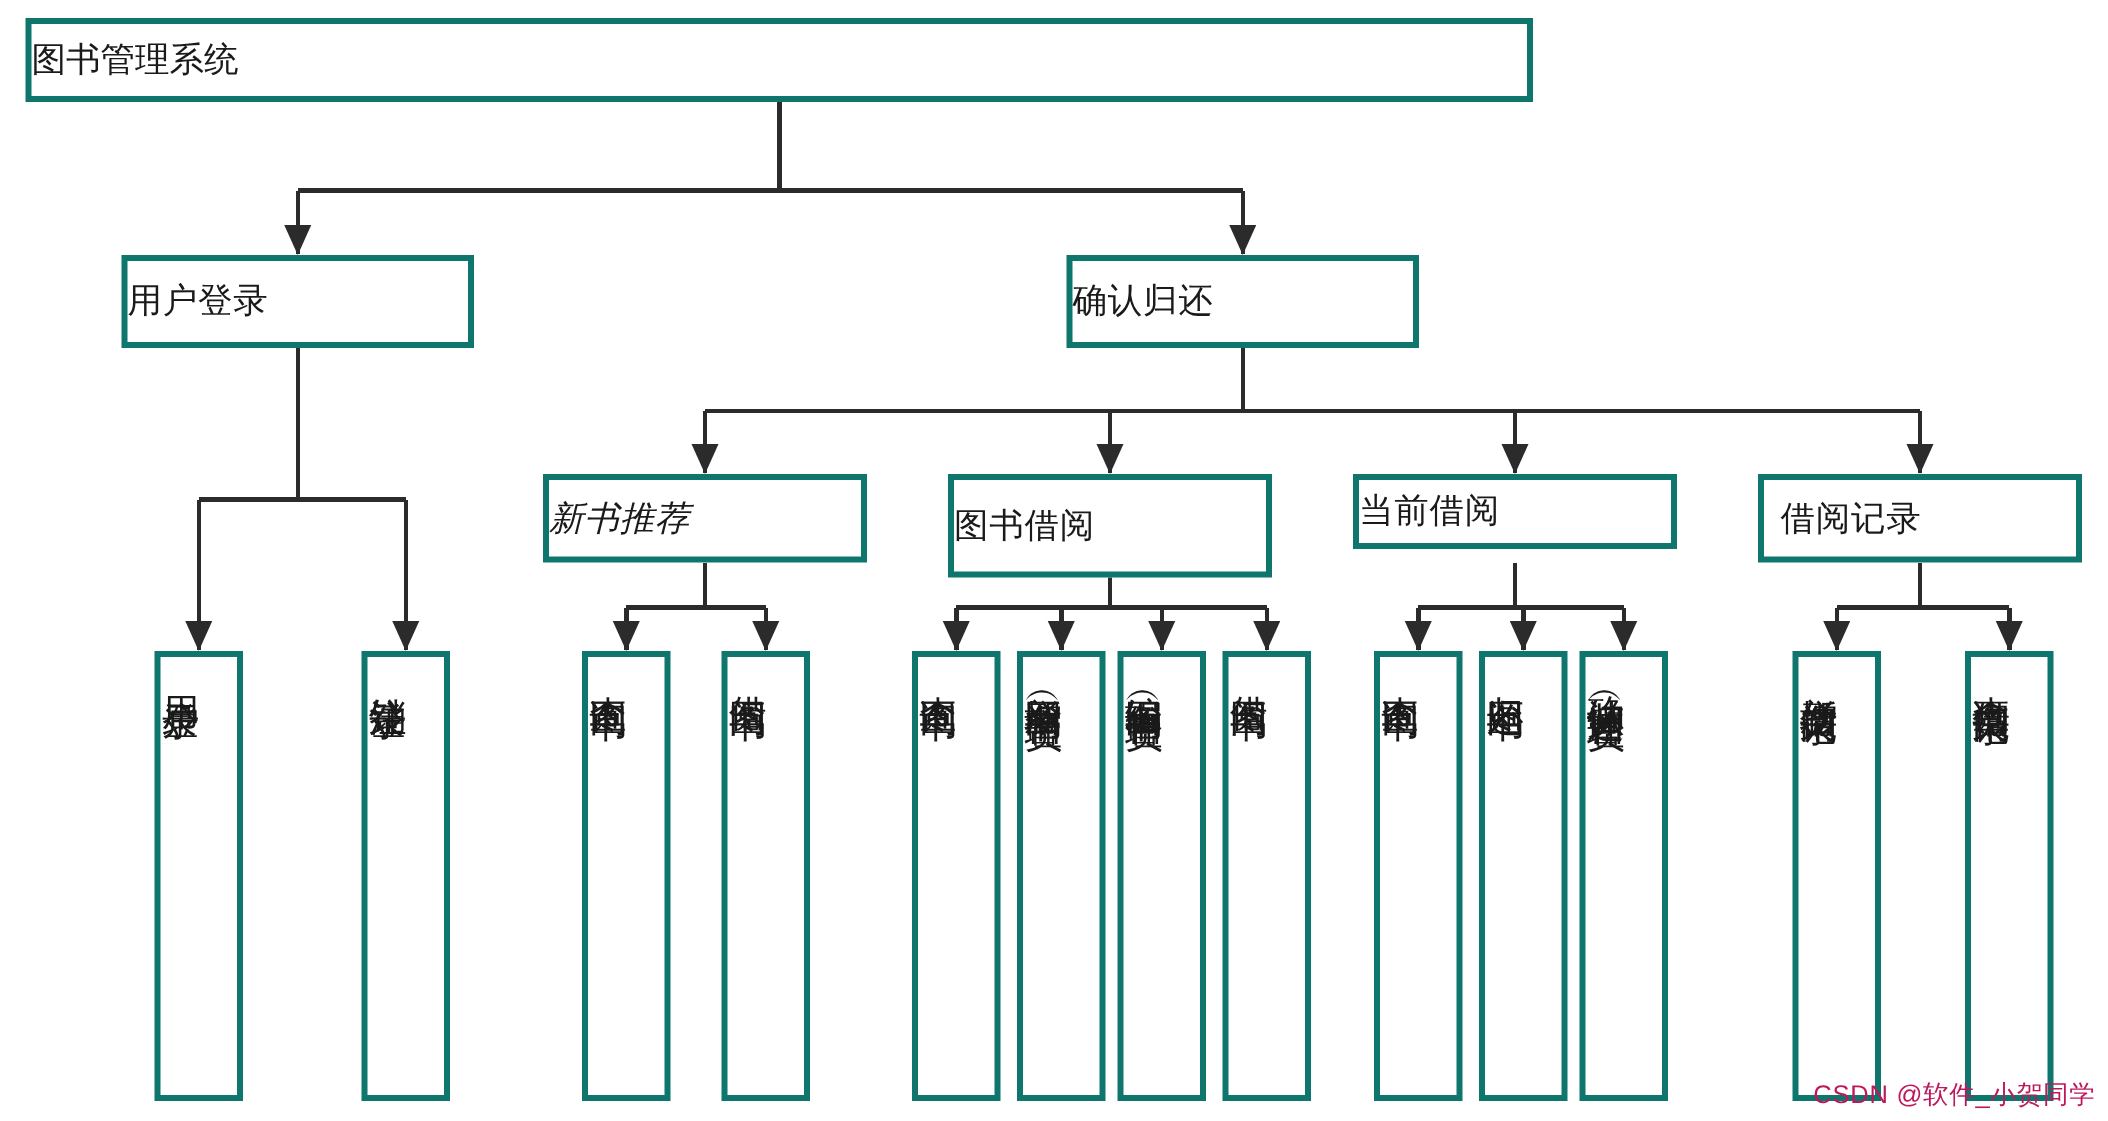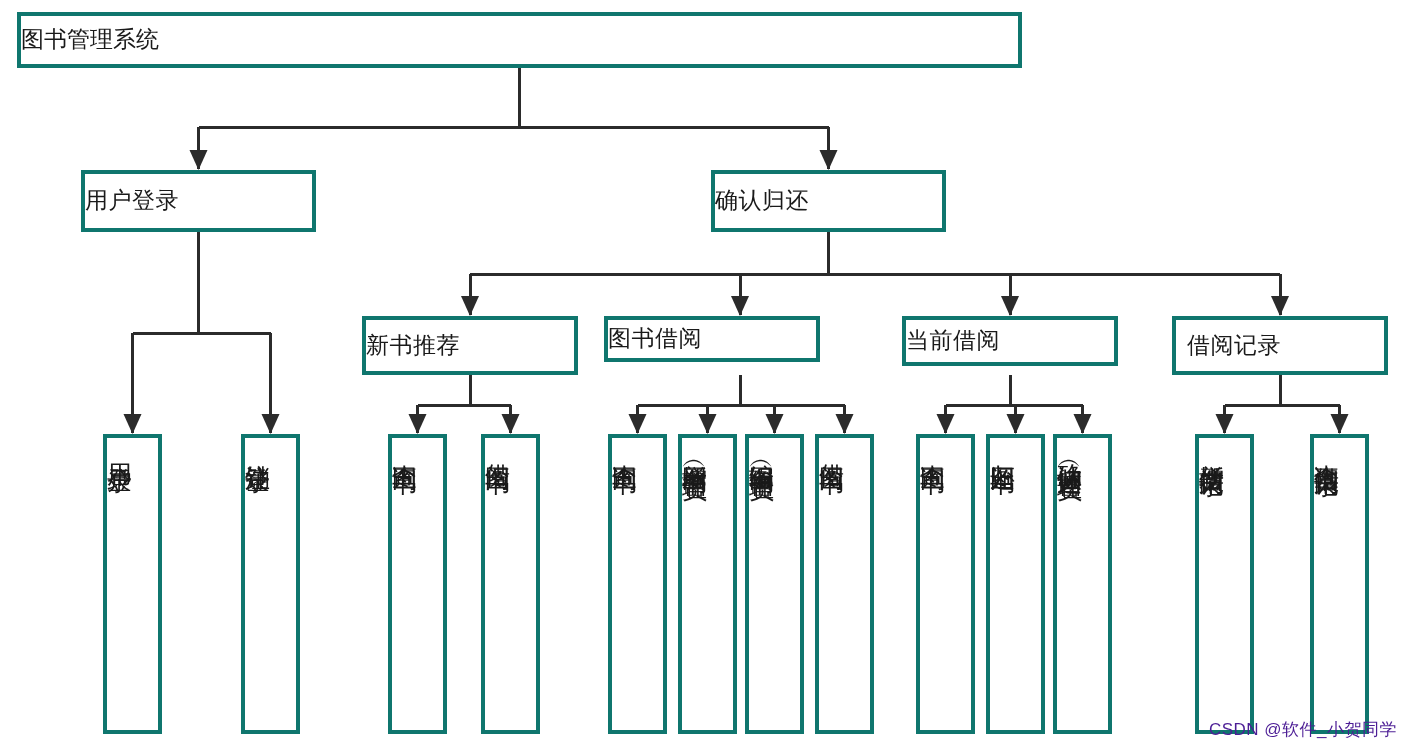--- a/index.html
+++ b/index.html
@@ -56,21 +56,21 @@
     text-orientation: upright;
     font-size: 25px;
     letter-spacing: 2px;
     line-height: 1;
   }
   .watermark {
     position: absolute;
     right: 8px;
     bottom: 6px;
     font-size: 17px;
-    color: #4c1d95;
+    color: #be185d;
     z-index: 5;
     white-space: nowrap;
     letter-spacing: 0.5px;
   }
 </style>
 </head>
 <body>
 
 <div id="canvas">
 
@@ -133,24 +133,24 @@
     <span class="lbl">图书管理系统</span>
   </div>
 
   <div class="node horiz" style="left: 81px; top: 170px; width: 235px; height: 62px;">
     <span class="lbl">用户登录</span>
   </div>
   <div class="node horiz" style="left: 711px; top: 170px; width: 235px; height: 62px;">
     <span class="lbl">确认归还</span>
   </div>
 
-  <div class="node horiz" style="left: 362px; top: 316px; width: 216px; height: 59px;">
+  <div class="node horiz" style="left: 362px; top: 316px; width: 216px; height: 59px; font-style: italic;">
     <span class="lbl">新书推荐</span>
   </div>
-  <div class="node horiz" style="left: 604px; top: 316px; width: 216px; height: 46px;">
+  <div class="node horiz" style="left: 632px; top: 316px; width: 216px; height: 69px;">
     <span class="lbl">图书借阅</span>
   </div>
   <div class="node horiz" style="left: 902px; top: 316px; width: 216px; height: 50px;">
     <span class="lbl">当前借阅</span>
   </div>
   <div class="node horiz" style="left: 1172px; top: 316px; width: 216px; height: 59px; padding-left: 11px;">
     <span class="lbl">借阅记录</span>
   </div>
 
   <div id="leaf-host">

